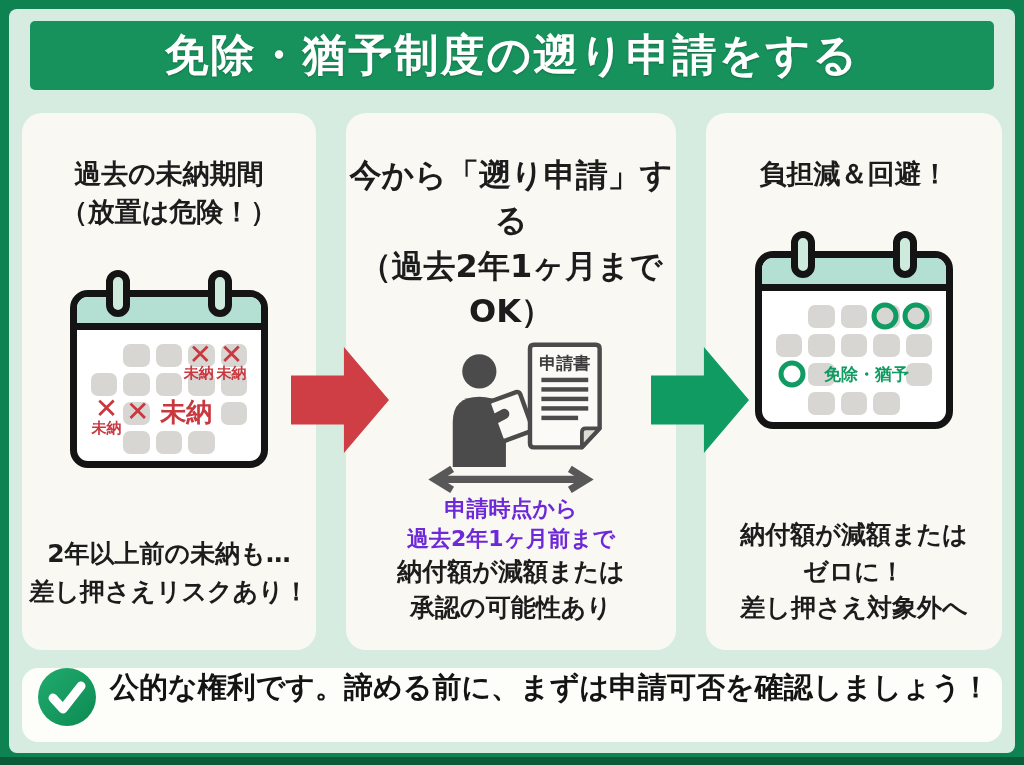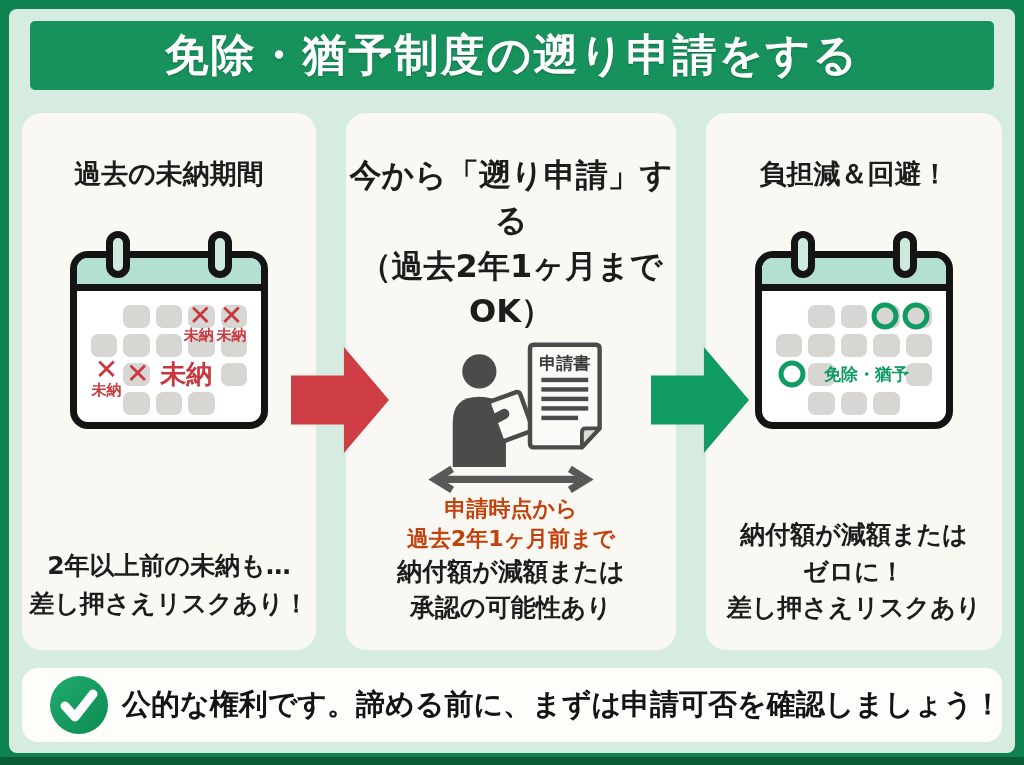--- a/index.html
+++ b/index.html
@@ -23,21 +23,21 @@
 
   
   .panels { position:absolute; left:22px; right:22px; top:113px; height:537px; display:flex; gap:30px; }
   .panel {
     background:#f9f8f3; border-radius:20px; position:relative;
     display:flex; flex-direction:column; align-items:center;
   }
   .p1 { width:294px; } .p2 { width:330px; } .p3 { width:296px; }
   .heading { margin-top:42px; text-align:center; font-weight:900; color:#1c1c1c; line-height:1.42; font-size:27px; }
   .p2 .heading { font-size:32px; margin-top:40px; }
-  .panel-footer { margin-top:auto; margin-bottom:28px; text-align:center; font-weight:900; color:#1c1c1c; font-size:25px; line-height:1.5; }
+  .panel-footer { margin-top:auto; margin-bottom:40px; text-align:center; font-weight:900; color:#1c1c1c; font-size:25px; line-height:1.5; }
   .p2 .panel-footer, .p3 .panel-footer { margin-bottom:24px; line-height:1.45; }
 
   
   .cal { position:relative; width:198px; height:198px; margin-top:38px; }
   .cal-body { position:absolute; left:0; right:0; top:20px; bottom:0; background:#ffffff; border:7px solid #141414; border-radius:18px; overflow:hidden; }
   .cal-head { height:33px; background:#b4e0d3; border-bottom:7px solid #141414; }
   .ring { position:absolute; top:0; width:24px; height:47px; border:7px solid #141414; background:#cdeadd; border-radius:12px; z-index:2; }
   .ring-l { left:36px; } .ring-r { right:36px; }
   .cal-grid { position:absolute; left:21px; right:21px; top:74px; bottom:14px; display:grid; grid-template-rows:repeat(4,1fr); grid-template-columns:repeat(5,1fr); gap:6px; }
   .cell { background:#d7d6d2; border-radius:7px; }
@@ -45,51 +45,52 @@
   .ov { position:absolute; transform:translate(-50%,-50%); line-height:1; }
   .xmark { color:#c8383e; font-size:28px; font-weight:900; }
   .minou-s { color:#c8383e; font-size:15px; font-weight:900; white-space:nowrap; }
   .minou-l { color:#c8383e; font-size:26px; font-weight:900; white-space:nowrap; }
   .gring { width:27px; height:27px; border:5px solid #0f9b61; border-radius:50%; background:transparent; }
   .green-label { color:#0f9b61; font-size:17px; font-weight:900; white-space:nowrap; }
 
   
   .illus { width:300px; height:176px; margin-top:6px; }
   .dbl-arrow { width:252px; height:40px; margin-top:-2px; }
-  .range-label { text-align:center; font-size:22px; font-weight:900; color:#c2410c; line-height:1.35; margin-top:0; }
+  .range-label { text-align:center; font-size:22px; font-weight:900; color:#6d28d9; line-height:1.35; margin-top:0; }
 
   
   .flow-arrow {
     position:absolute; width:98px; height:106px; top:347px; z-index:5;
     clip-path:polygon(0 27%, 54% 27%, 54% 0, 100% 50%, 54% 100%, 54% 73%, 0 73%);
   }
   .arrow-red { left:291px; background:#ce3e44; }
   .arrow-green { left:651px; background:#0f9b61; }
 
   
   .banner {
     position:absolute; left:22px; right:22px; bottom:23px; height:74px;
     background:#fdfdfa; border-radius:16px;
-    display:flex; align-items:center; padding:0 24px;
+    display:flex; padding:0 12px;
   }
   .check-wrap { width:58px; height:58px; flex:none; margin:0 14px 0 4px; }
   .banner-text { font-size:29px; font-weight:900; color:#141414; white-space:nowrap; }
 </style>
 </head>
 <body>
 
 <div class="frame"></div>
 
 <div class="title-bar">免除・猶予制度の遡り申請をする</div>
 
 <div class="panels">
 
   <div class="panel p1">
     <div class="heading">
       <div>過去の未納期間</div>
+      <div>（放置は危険！）</div>
     </div>
     <div class="cal">
       <div class="ring ring-l"></div>
       <div class="ring ring-r"></div>
       <div class="cal-body">
         <div class="cal-head"></div>
       </div>
       <div class="cal-grid">
         <div class="cell hide"></div>
         <div class="cell"></div>
@@ -200,21 +201,21 @@
         <div class="cell hide"></div>
         <span class="ov gring" style="left:70%; top:10%;"></span>
         <span class="ov gring" style="left:90%; top:10%;"></span>
         <span class="ov gring" style="left:10%; top:62%;"></span>
         <span class="ov green-label" style="left:58%; top:62%;">免除・猶予</span>
       </div>
     </div>
     <div class="panel-footer">
       <div>納付額が減額または</div>
       <div>ゼロに！</div>
-      <div>差し押さえリスクあり</div>
+      <div>差し押さえ対象外へ</div>
     </div>
   </div>
 </div>
 
 <div class="flow-arrow arrow-red"></div>
 <div class="flow-arrow arrow-green"></div>
 
 <div class="banner">
   <svg class="check-wrap" viewBox="0 0 58 58">
     <defs>

